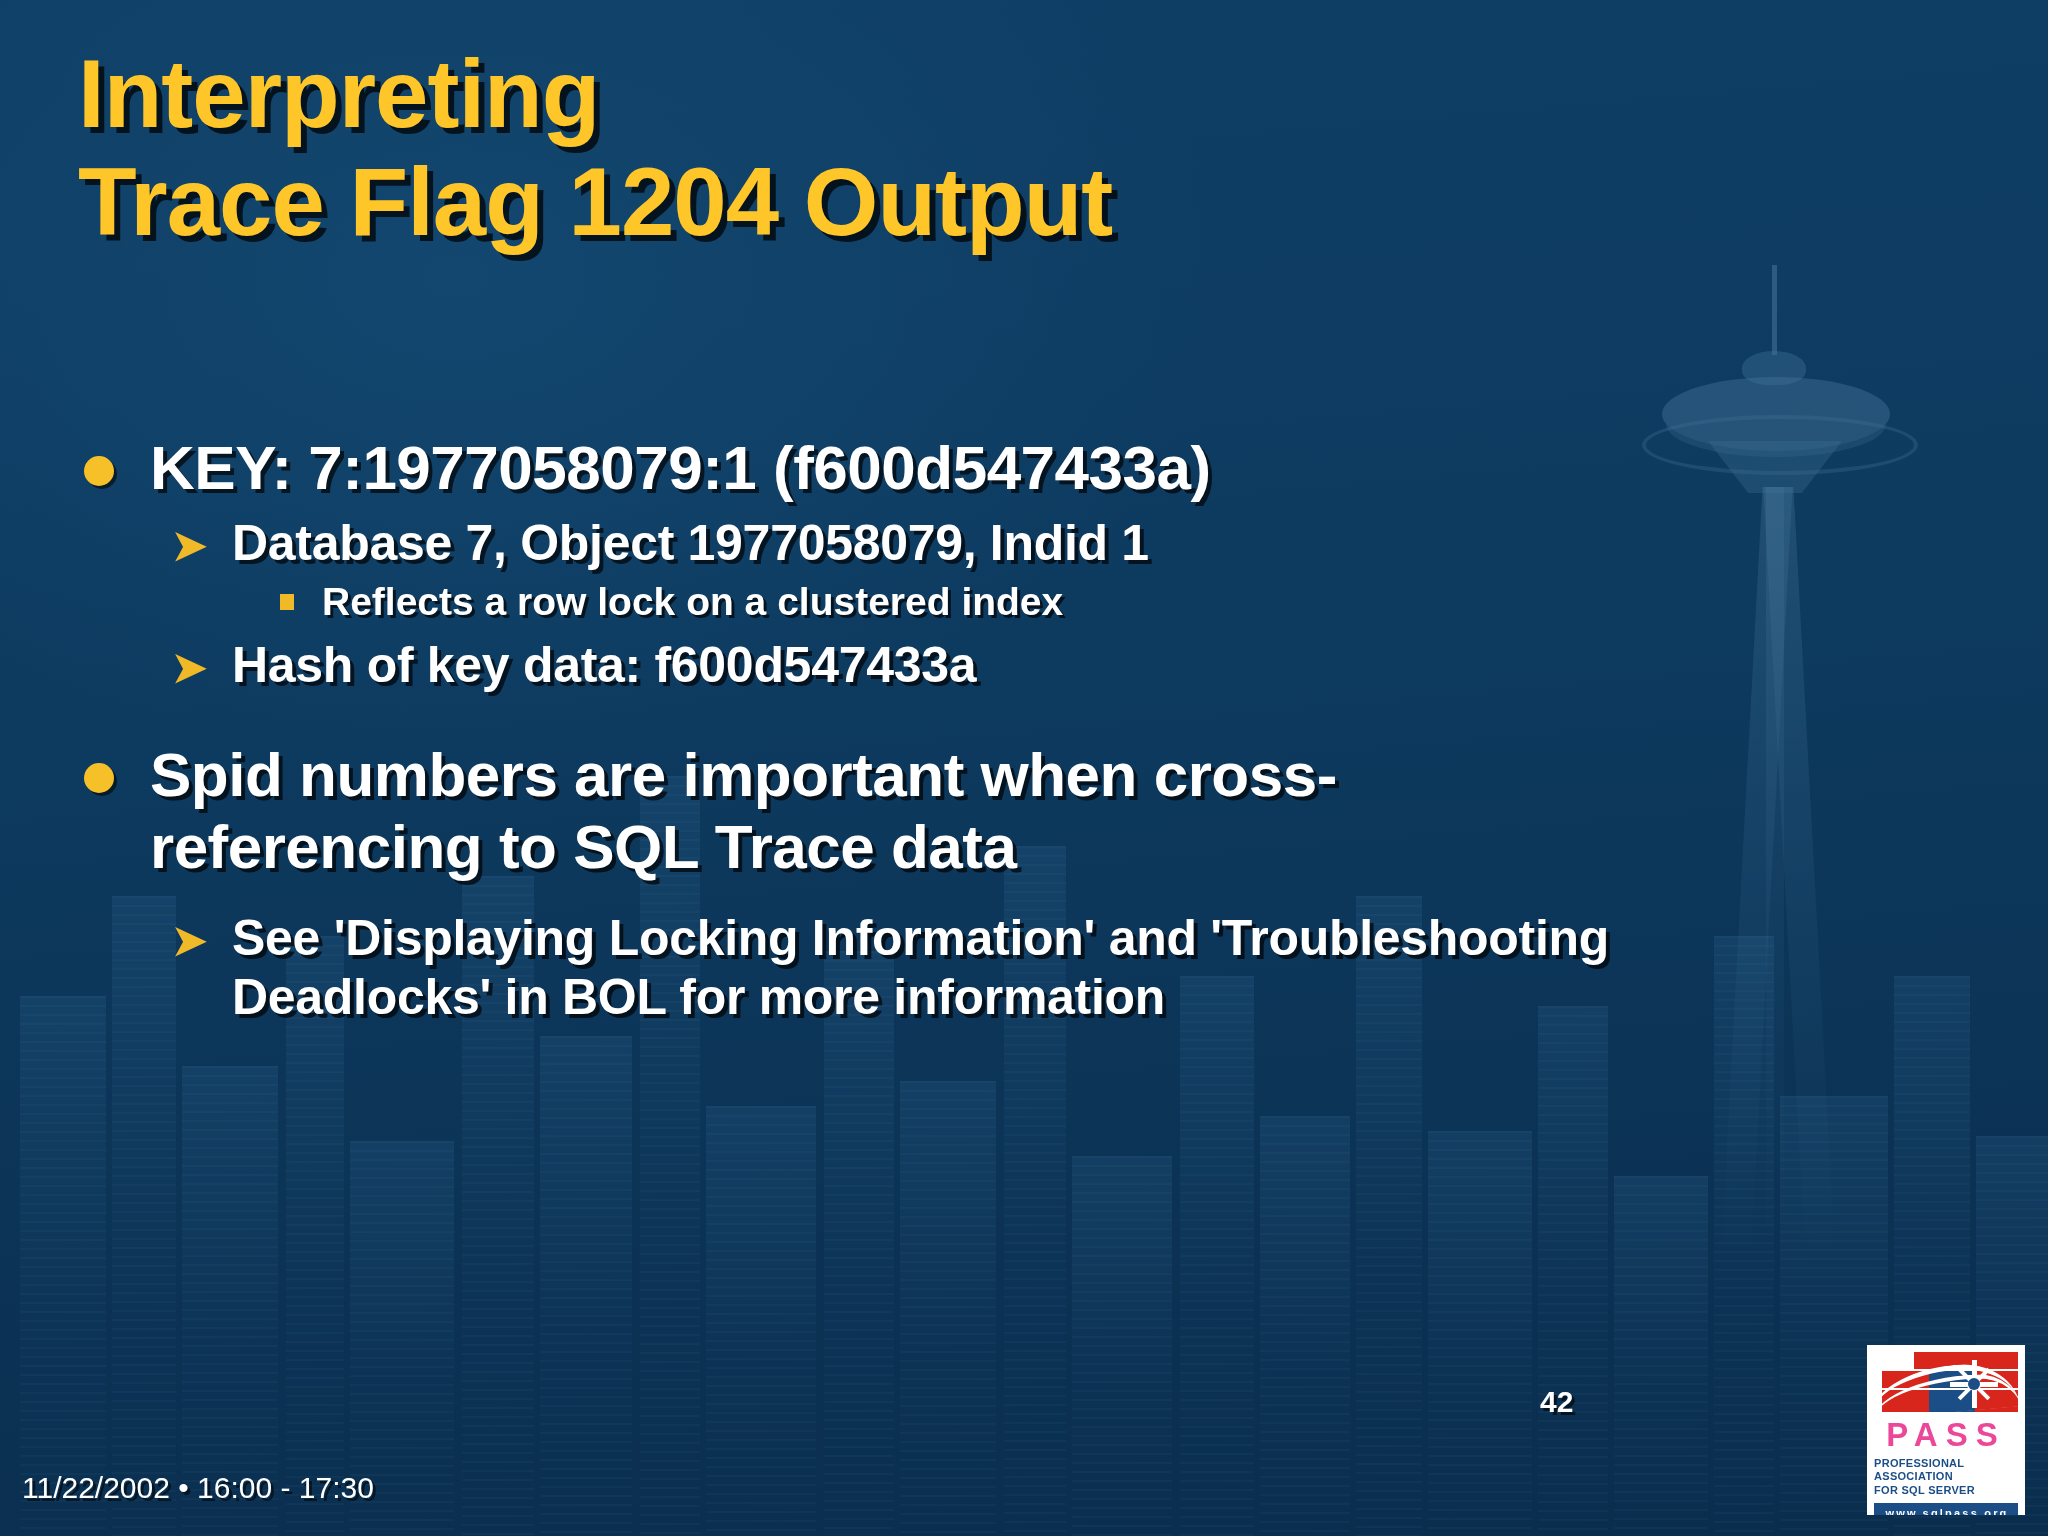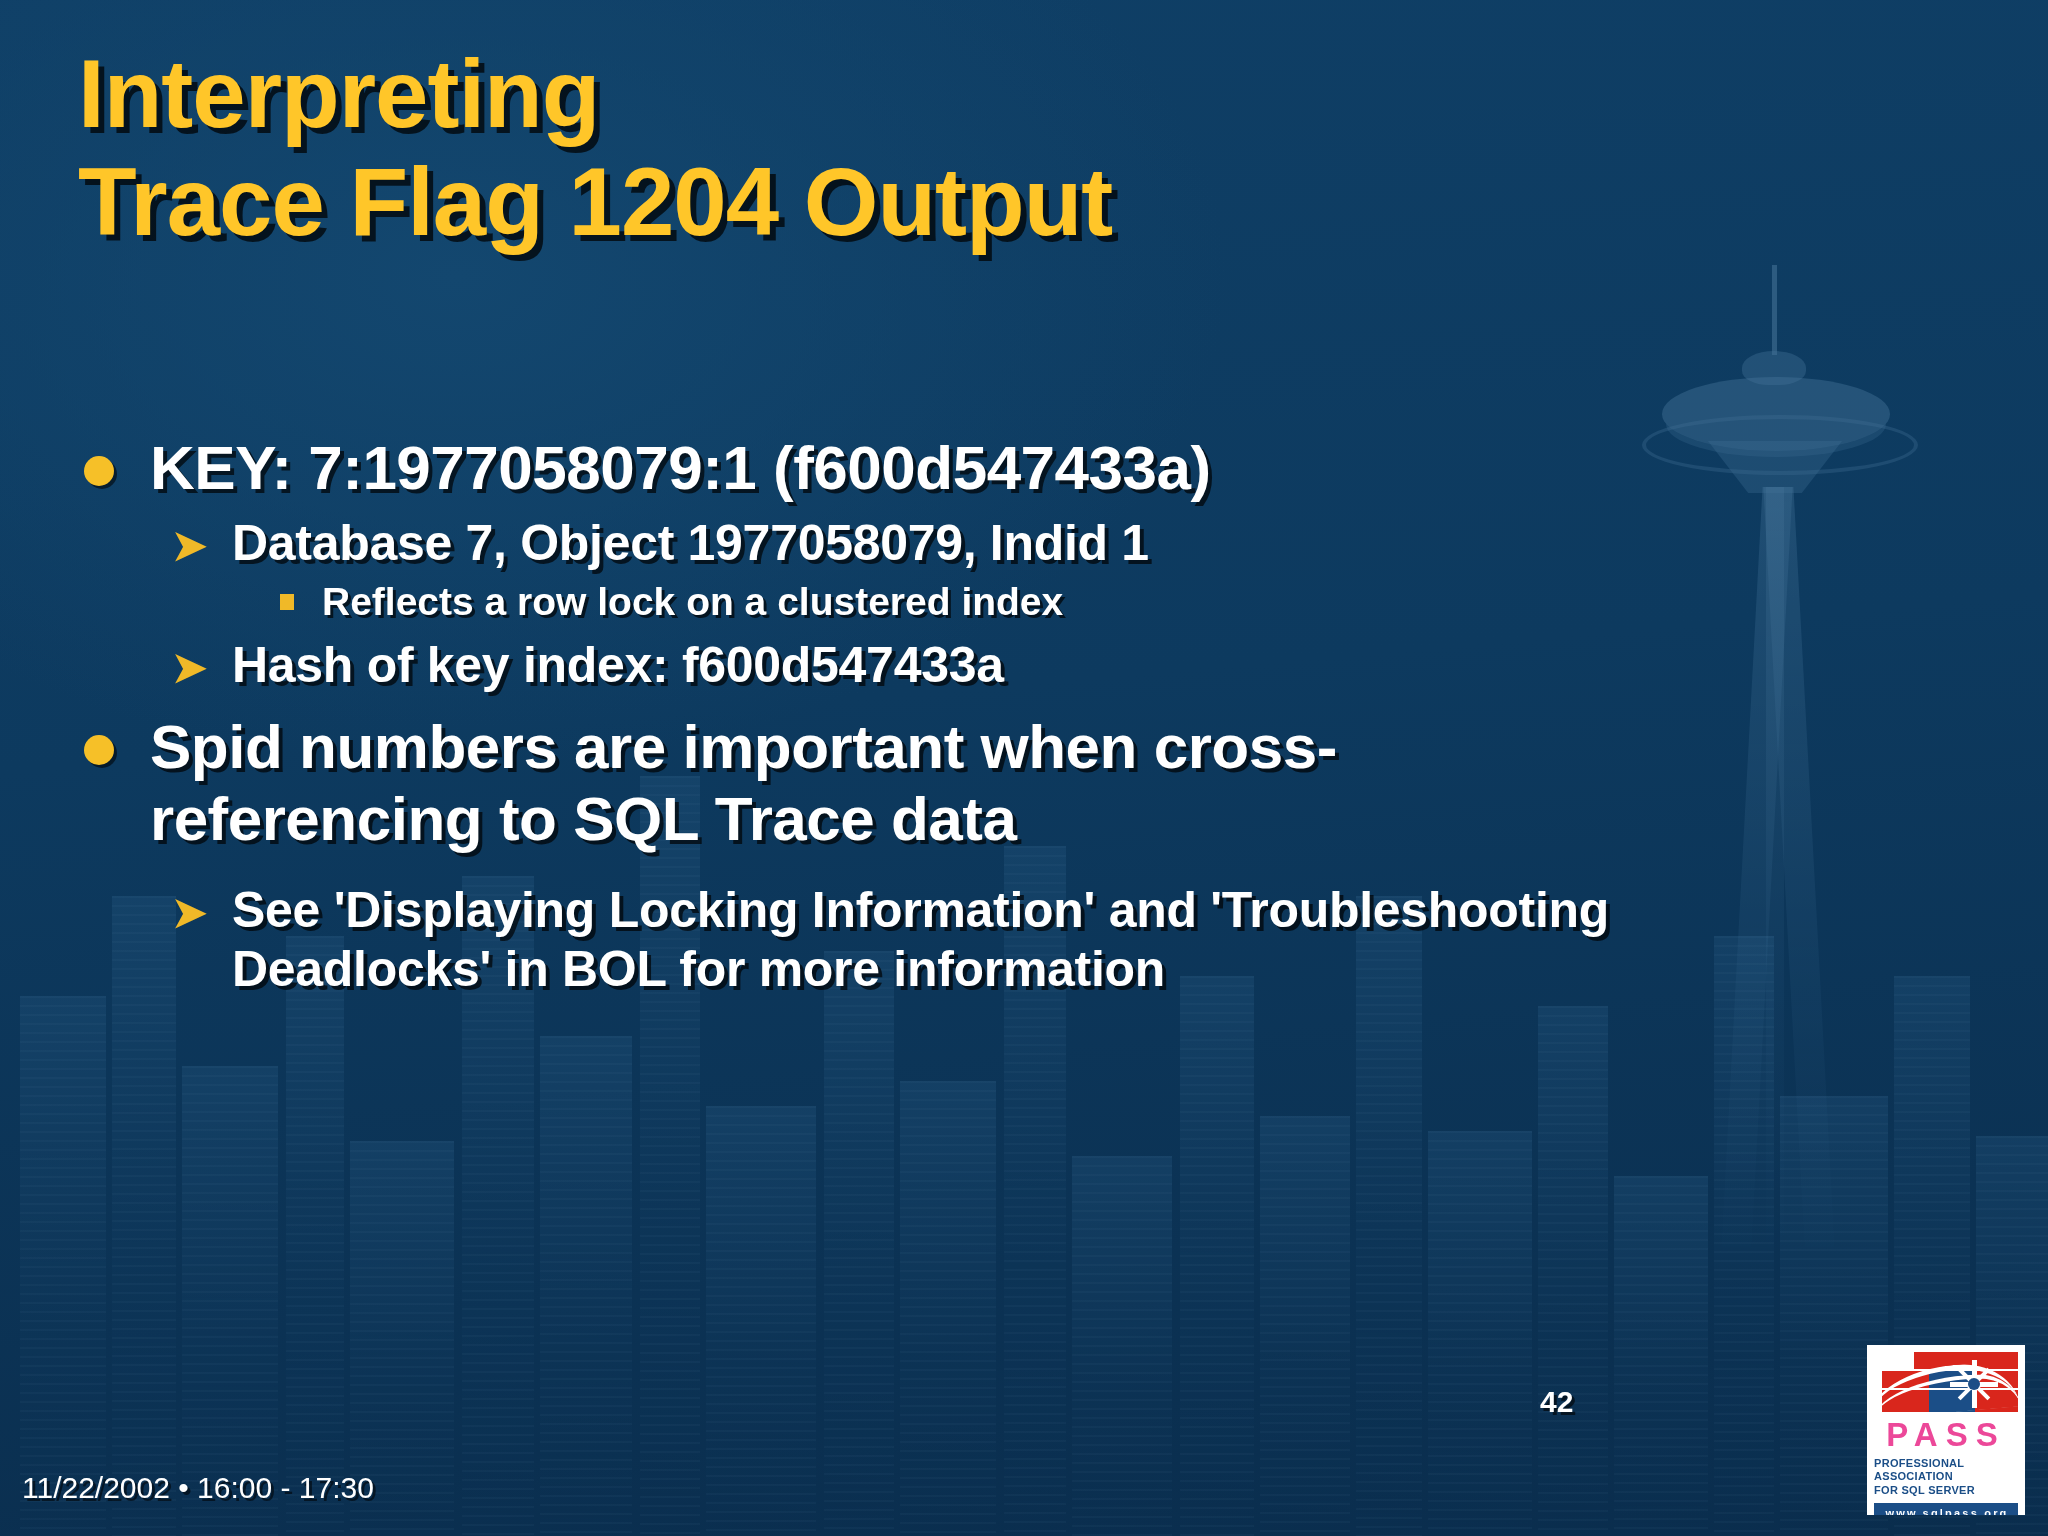--- a/index.html
+++ b/index.html
@@ -375,24 +375,24 @@
       <span>Database 7, Object 1977058079, Indid 1</span>
     </div>
 
     <div class="lvl3">
       <span class="mk"></span>
       <span>Reflects a row lock on a clustered index</span>
     </div>
 
     <div class="lvl2">
       <span class="mk">➤</span>
-      <span>Hash of key index: f600d547433a</span>
-    </div>
-
-    <div class="lvl1" style="margin-top:16px; width:1330px;">
+      <span>Hash of key data: f600d547433a</span>
+    </div>
+
+    <div class="lvl1" style="margin-top:44px; width:1330px;">
       <span class="mk"></span>
       <span>Spid numbers are important when cross-referencing to SQL Trace data</span>
     </div>
 
     <div class="lvl2" style="margin-top:26px; width:1620px;">
       <span class="mk">➤</span>
       <span>See 'Displaying Locking Information' and 'Troubleshooting Deadlocks' in BOL for more information</span>
     </div>
 
   </div>

